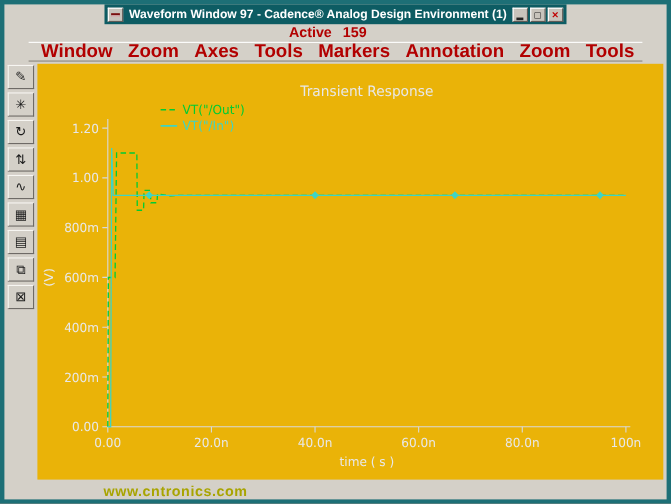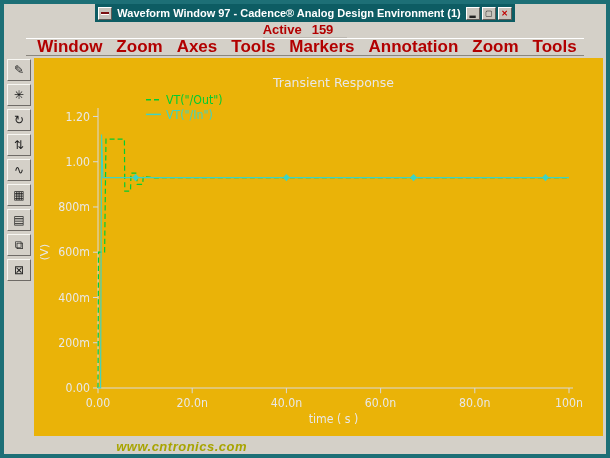--- a/index.html
+++ b/index.html
@@ -52,22 +52,22 @@
   .plot svg{width:100%;height:100%;display:block;}
   svg text{font-family:"DejaVu Sans",sans-serif;}
   
   .statusbar{height:16px;flex:0 0 auto;display:flex;align-items:center;
     border-top:1px solid #8a867e;padding:0 6px;color:#c00000;font-size:10px;gap:6px;
     white-space:nowrap;}
   .sb-mid{margin-left:22px;}
   .sb-right{margin-left:178px;}
   
   .bottombar{height:16px;flex:0 0 auto;border-top:1px solid #bdb9b1;position:relative;}
-  .watermark{position:absolute;right:58px;top:0;color:#a8a400;
-    font-size:13px;font-weight:bold;letter-spacing:0.5px;font-style:italic;}
+  .watermark{position:absolute;right:80px;top:0;color:#a8a400;
+    font-size:13px;font-weight:bold;letter-spacing:0.5px;}
 </style>
 </head>
 <body>
 
 <div class="frame">
 
   <div class="titlebar">
     <div class="tb-menu">
       <div class="tb-menu-bar"></div>
     </div>

